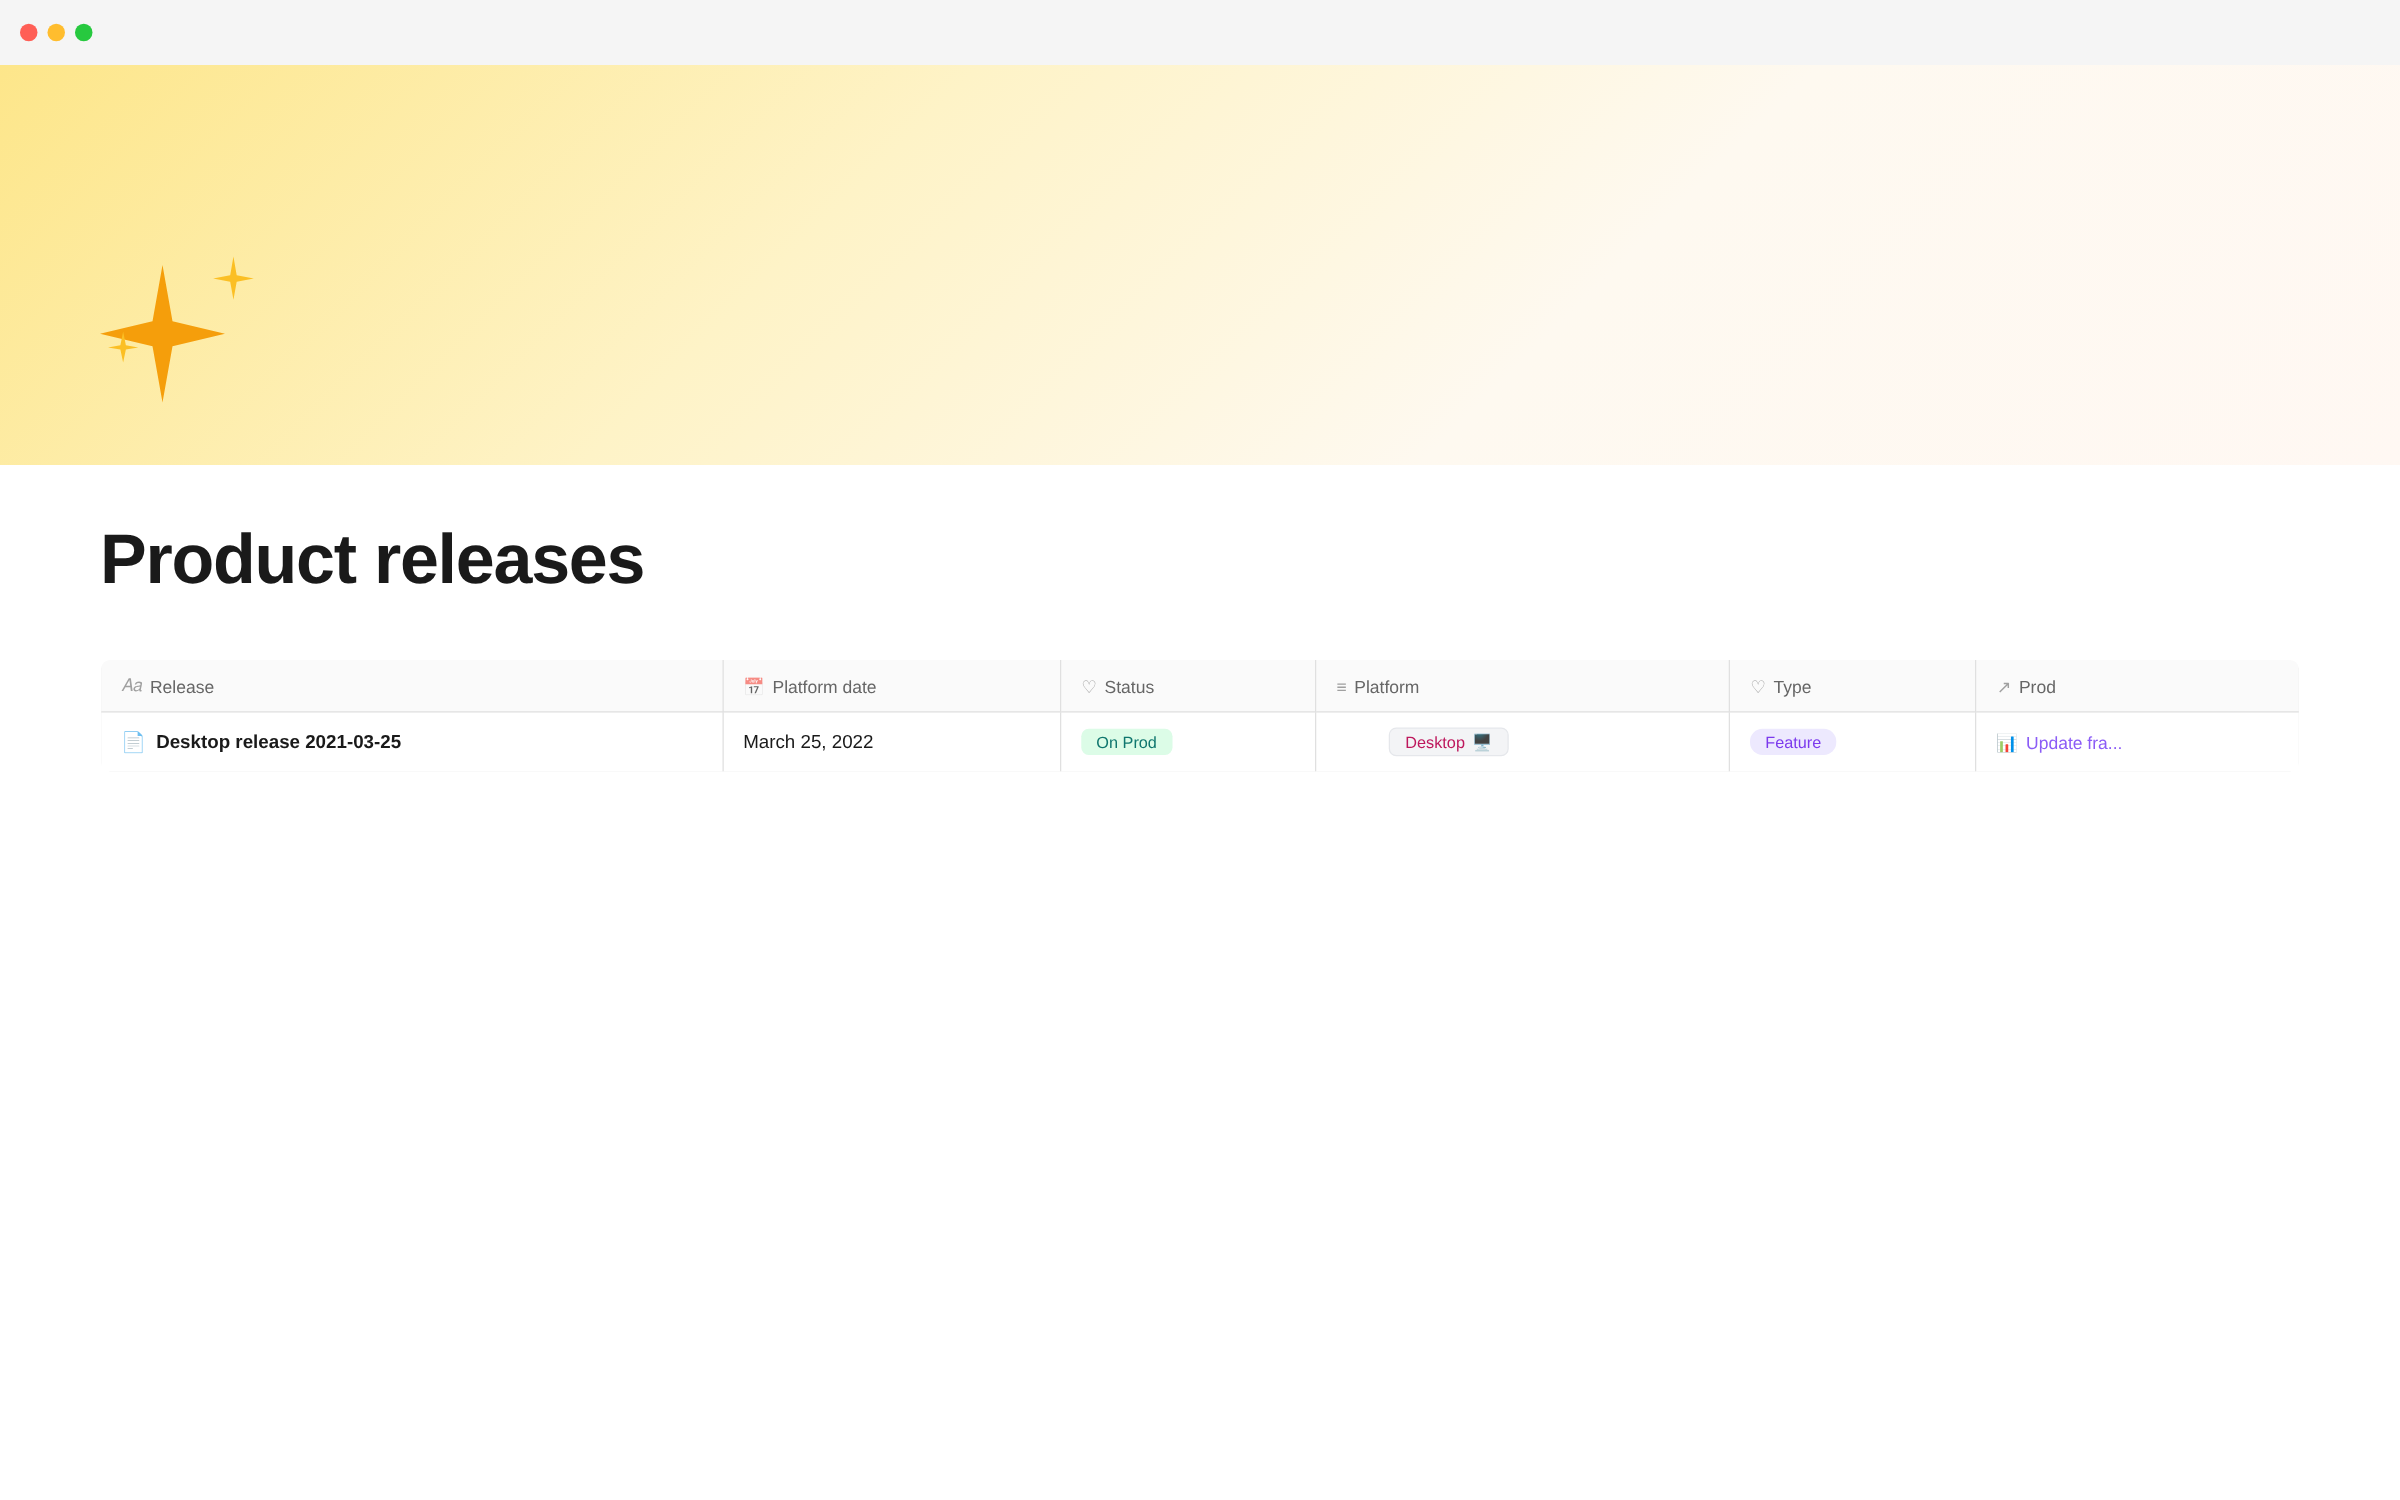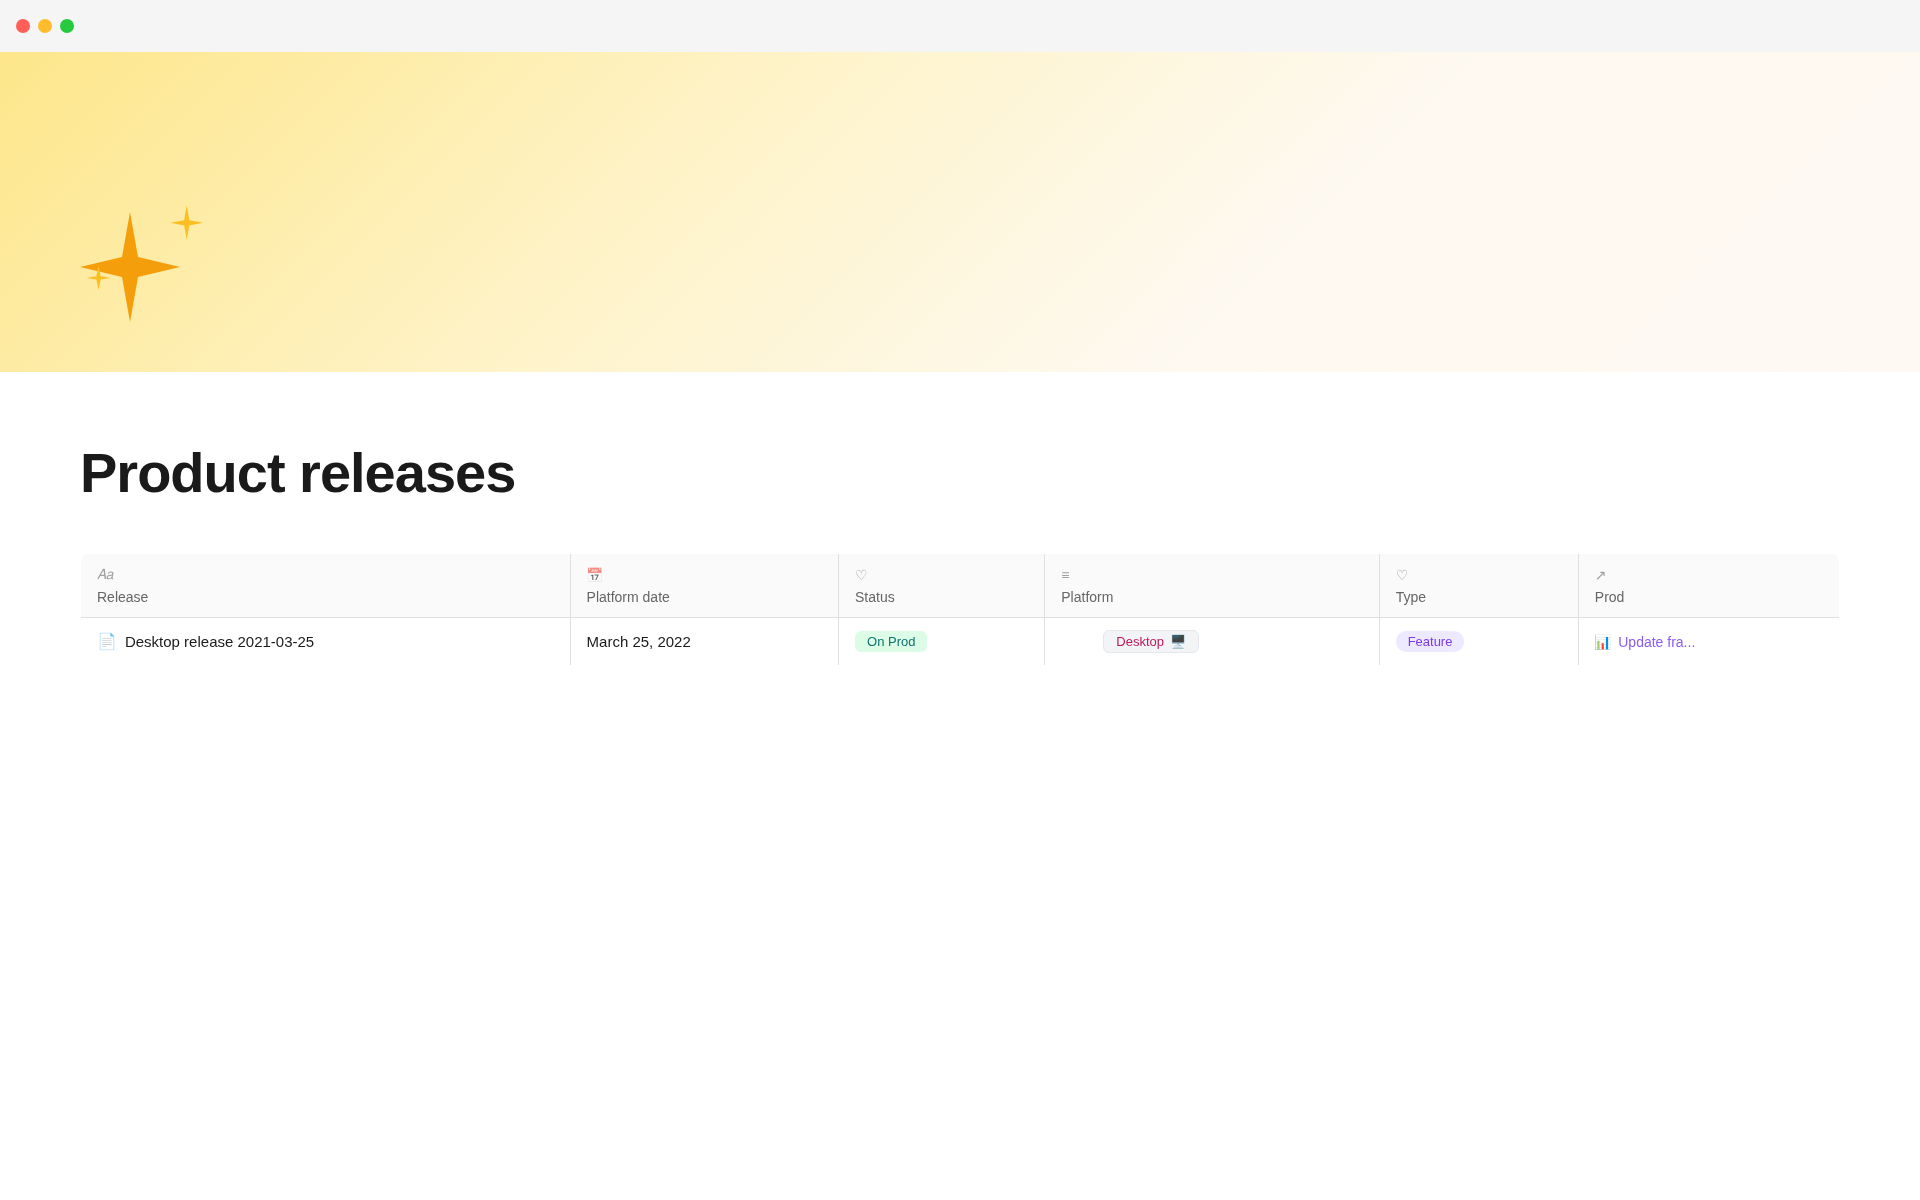--- a/index.html
+++ b/index.html
@@ -51,21 +51,21 @@
       bottom: 20px;
       left: 60px;
       font-size: 60px;
       line-height: 1;
       color: #f59e0b;
       user-select: none;
     }
 
     
     .page-content {
-      padding: 68px 80px 40px 80px;
+      padding: 42px 80px 40px 80px;
       background: #fff;
     }
 
     .page-title {
       font-size: 56px;
       font-weight: 800;
       color: #1a1a1a;
       margin-bottom: 48px;
       letter-spacing: -1px;
     }
@@ -146,23 +146,22 @@
 
     .releases-table th {
       font-size: 14px;
       font-weight: 500;
       color: #666;
       white-space: nowrap;
     }
 
     .col-header {
       display: flex;
-      align-items: flex-start;
+      align-items: flex-end;
       gap: 6px;
-      flex-direction: column;
     }
 
     .col-icon {
       font-size: 14px;
       opacity: 0.6;
     }
 
     .releases-table td {
       font-size: 15px;
       color: #1a1a1a;
@@ -174,21 +173,21 @@
       gap: 8px;
       font-weight: 500;
     }
 
     .doc-icon {
       font-size: 16px;
       color: #888;
     }
 
     .release-name-text {
-      font-weight: 400;
+      font-weight: 700;
     }
 
     
     .badge {
       display: inline-block;
       padding: 3px 12px;
       border-radius: 6px;
       font-size: 13px;
       font-weight: 500;
     }

